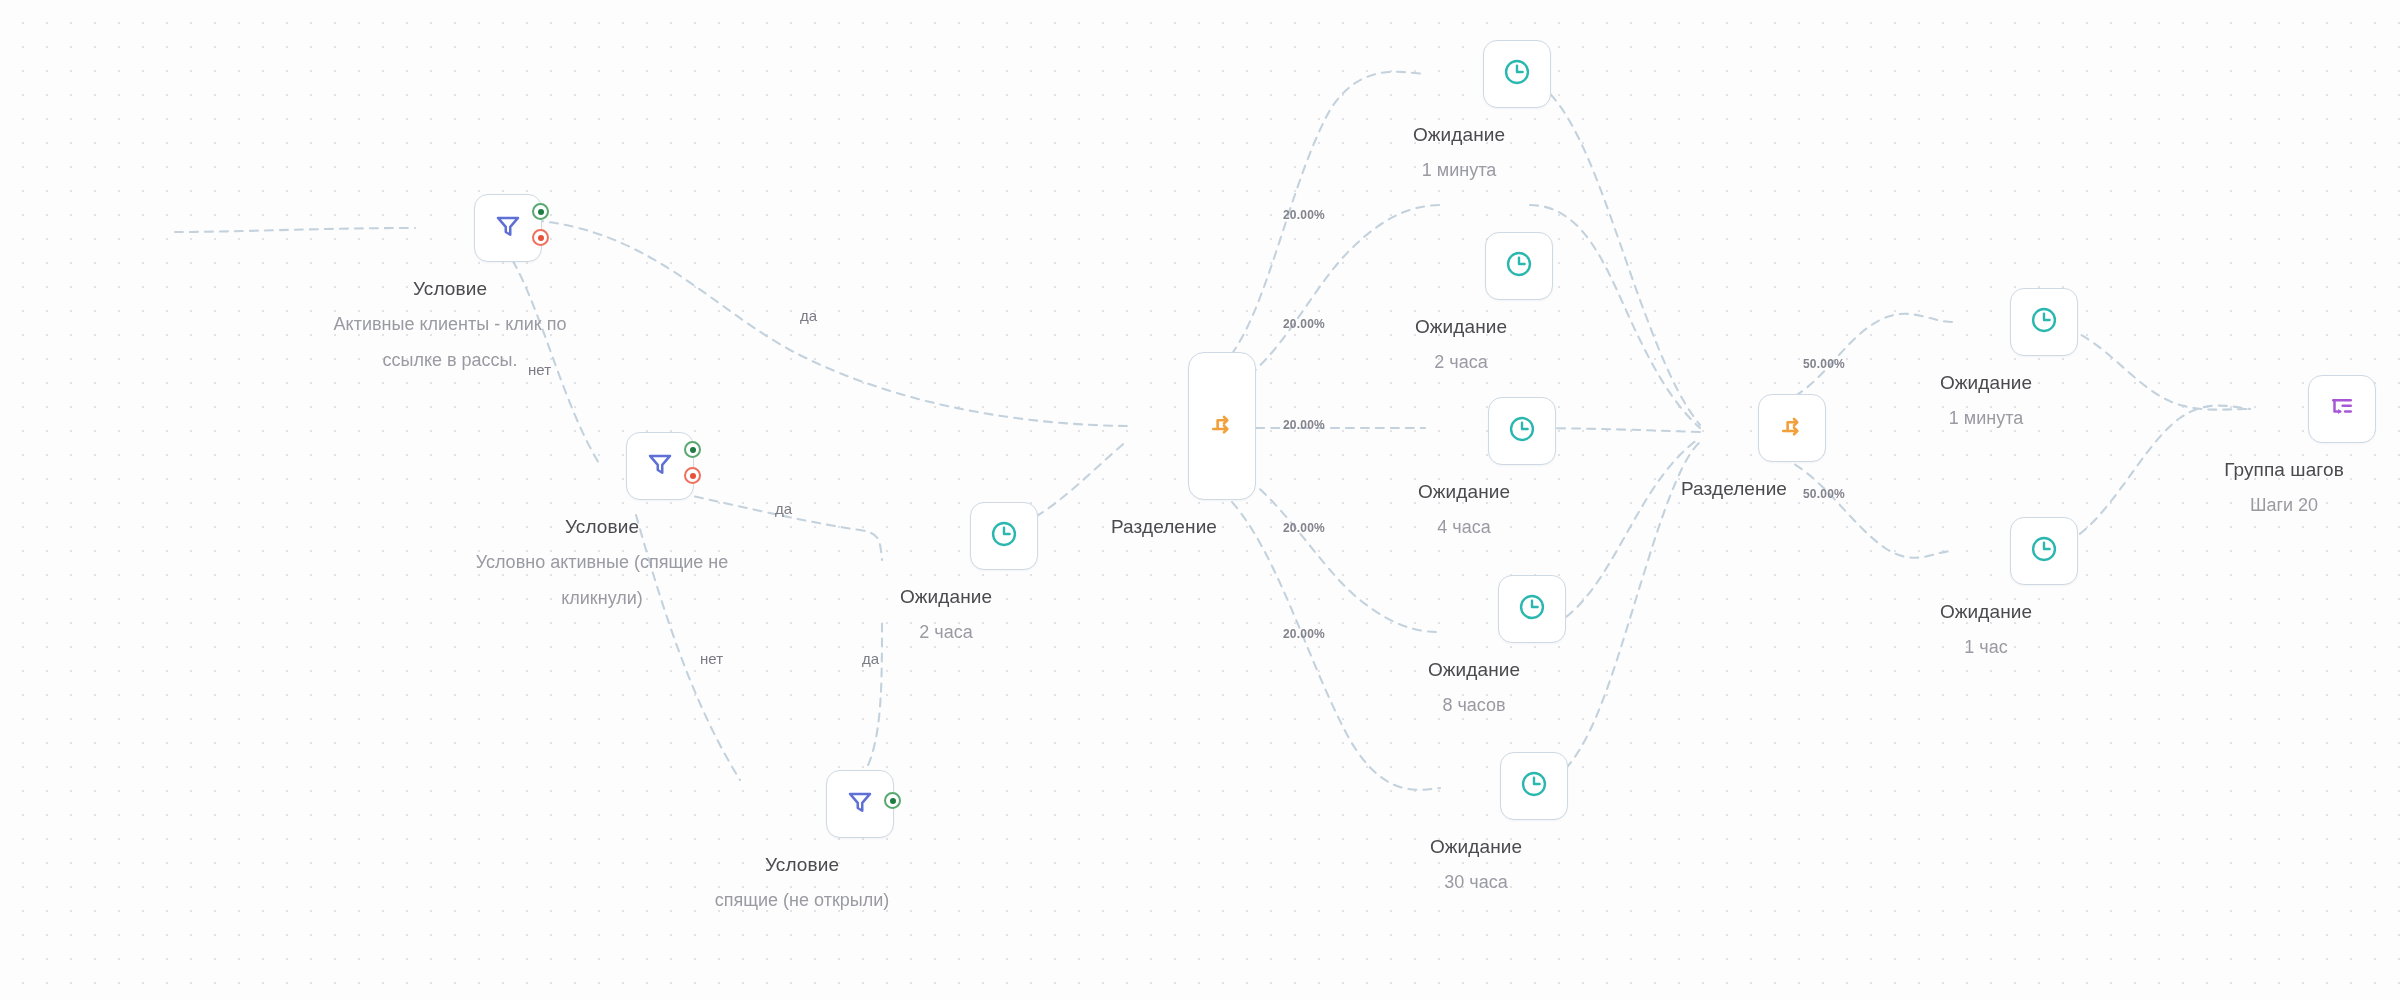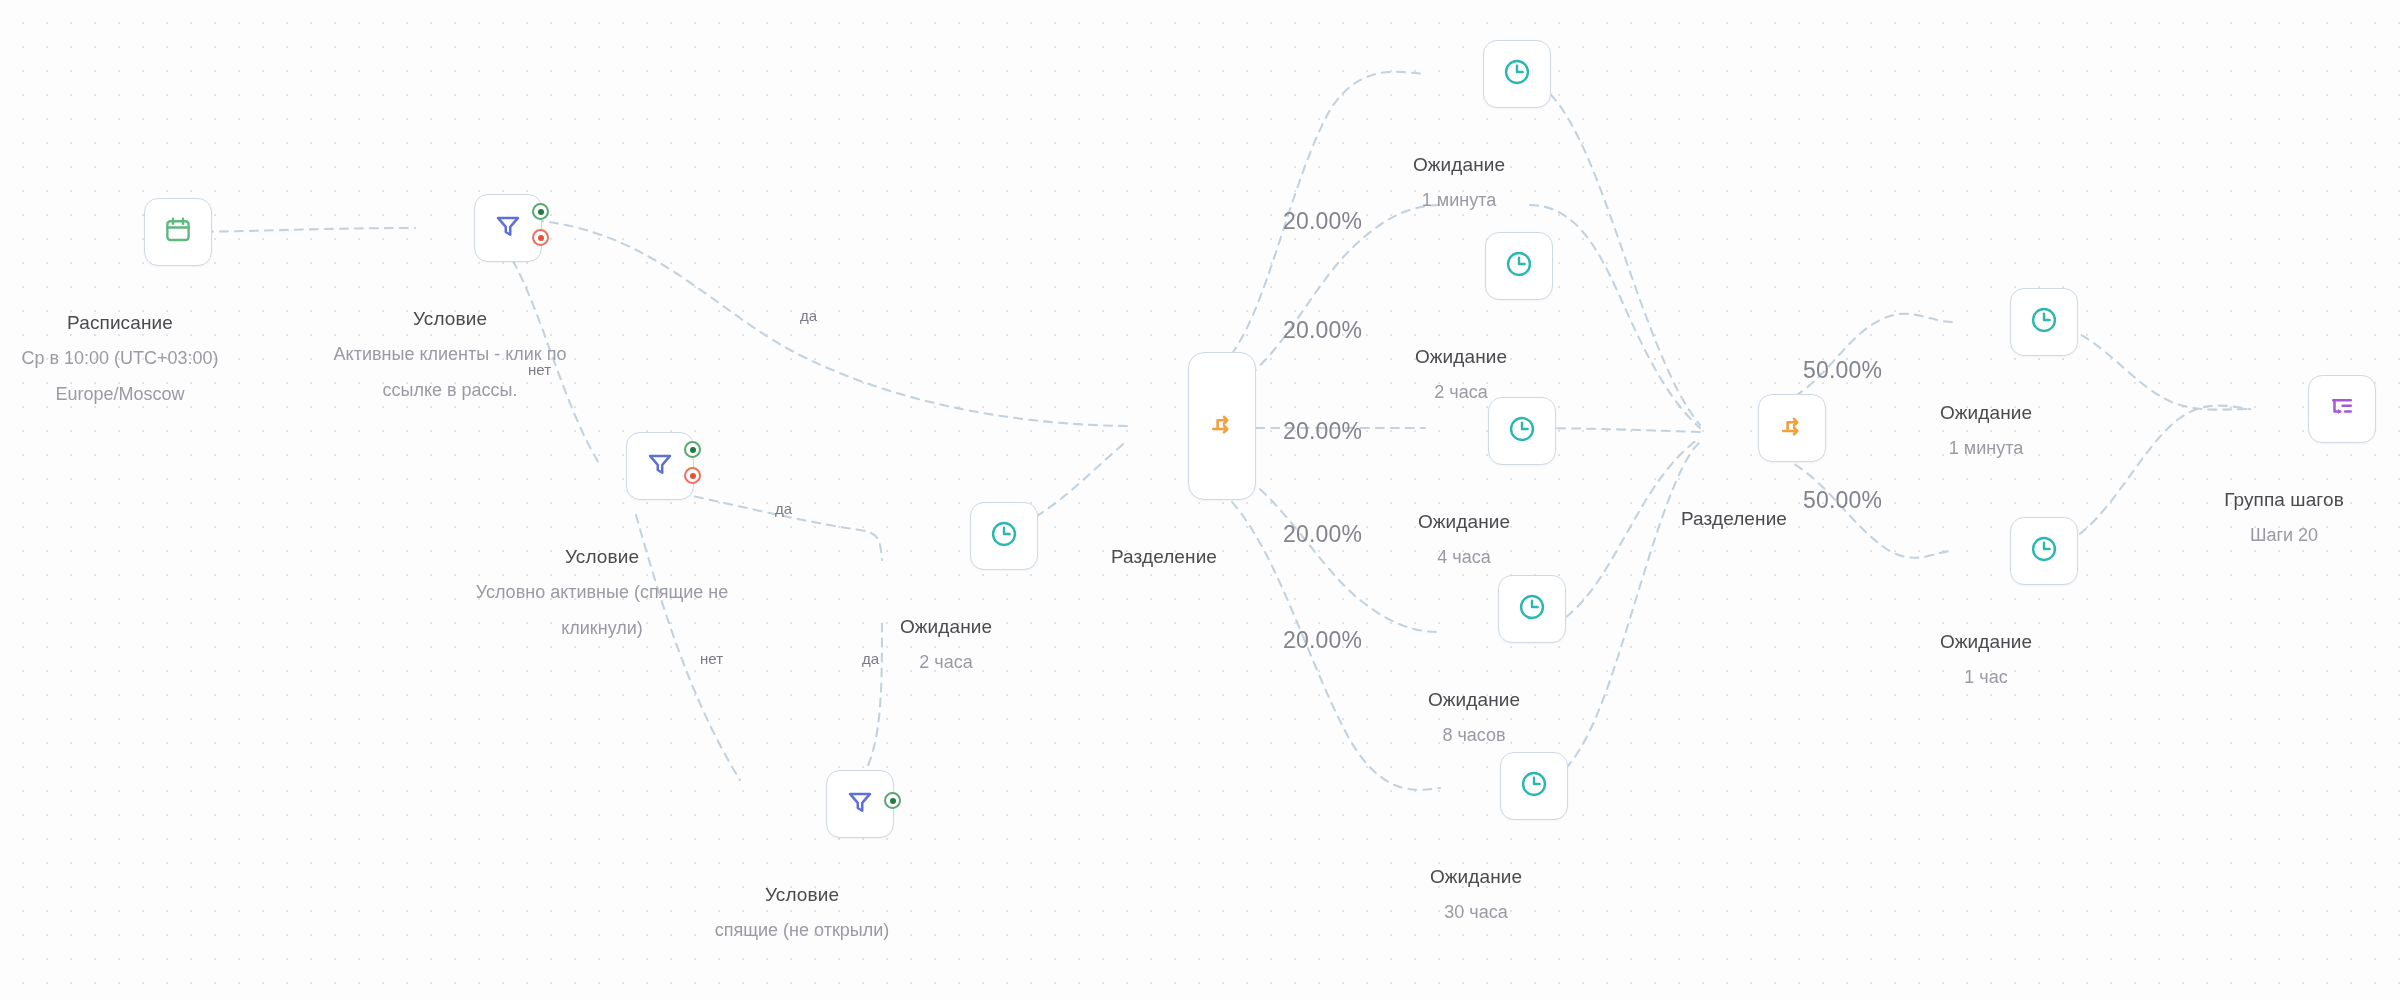--- a/index.html
+++ b/index.html
@@ -56,21 +56,20 @@
     margin-top: 14px;
     text-align: center;
     width: 300px;
     pointer-events: none;
   }
   .title {
     font-size: 19px;
     color: #4a4a4f;
     line-height: 1.32;
     letter-spacing: .1px;
-    margin-top: 30px;
   }
   .sub {
     font-size: 18px;
     color: #9a9aa3;
     line-height: 1.38;
     margin-top: 11px;
   }
   .badge {
     position: absolute;
     width: 17px;
@@ -107,23 +106,23 @@
   }
   .badge.yes-only i { background: #1f7a44; }
   .elabel {
     position: absolute;
     font-size: 15px;
     color: #7b7b85;
     white-space: nowrap;
     pointer-events: none;
   }
   .elabel.pct {
-    font-size: 23px;
+    font-size: 12px;
     color: #83838d;
-    font-weight: 400;
+    font-weight: 700;
     letter-spacing: .2px;
   }
 </style>
 </head>
 <body>
 
 <div id="canvas">
 
   <svg id="edges" viewBox="0 0 2400 1000" xmlns="http://www.w3.org/2000/svg">
     <g fill="none" stroke="#c3d2dd" stroke-width="2.1" stroke-dasharray="8 7" stroke-linecap="round">
@@ -155,37 +154,20 @@
       <path d="M1527,788 C 1585,788 1610,680 1645,570 C 1668,495 1685,455 1700,442"></path>
 
       <path d="M1768,408 C 1820,395 1840,340 1880,320 C 1910,305 1930,322 1952,322"></path>
       <path d="M1768,452 C 1820,468 1845,520 1885,548 C 1915,568 1935,551 1952,551"></path>
 
       <path d="M2039,322 C 2100,325 2130,390 2180,405 C 2205,412 2225,409 2250,409"></path>
       <path d="M2039,551 C 2100,548 2135,450 2180,418 C 2205,400 2228,406 2250,409"></path>
     </g>
   </svg>
 
-  <div class="node" style="left:85px; top:198px;">
-    <div class="box sq">
-      <span>
-        <svg width="30" height="30" viewBox="0 0 24 24" fill="none" stroke="#5eb97d" stroke-width="1.9" stroke-linecap="round" stroke-linejoin="round">
-          <rect x="3.5" y="5" width="17" height="15" rx="2.4"></rect>
-          <path d="M3.5 10h17"></path>
-            <path d="M8 3v4"></path>
-            <path d="M16 3v4"></path>
-        </svg>
-      </span>
-    </div>
-    <div class="labels" style="margin-left:-115px;">
-      <div class="title">Расписание</div>
-      <div class="sub">Ср в 10:00 (UTC+03:00)</div>
-      <div class="sub">Europe/Moscow</div>
-    </div>
-  </div>
 
   <div class="node" style="left:416px; top:194px;">
     <div class="box sq">
       <span>
         <svg width="30" height="30" viewBox="0 0 24 24" fill="none" stroke="#5e6fd6" stroke-width="2" stroke-linecap="round" stroke-linejoin="round">
           <path d="M4 5.5h16l-6.2 7.2V19l-3.6-2.2v-4.1z"></path>
         </svg>
       </span>
       <span class="badge yes">
           <i></i>

